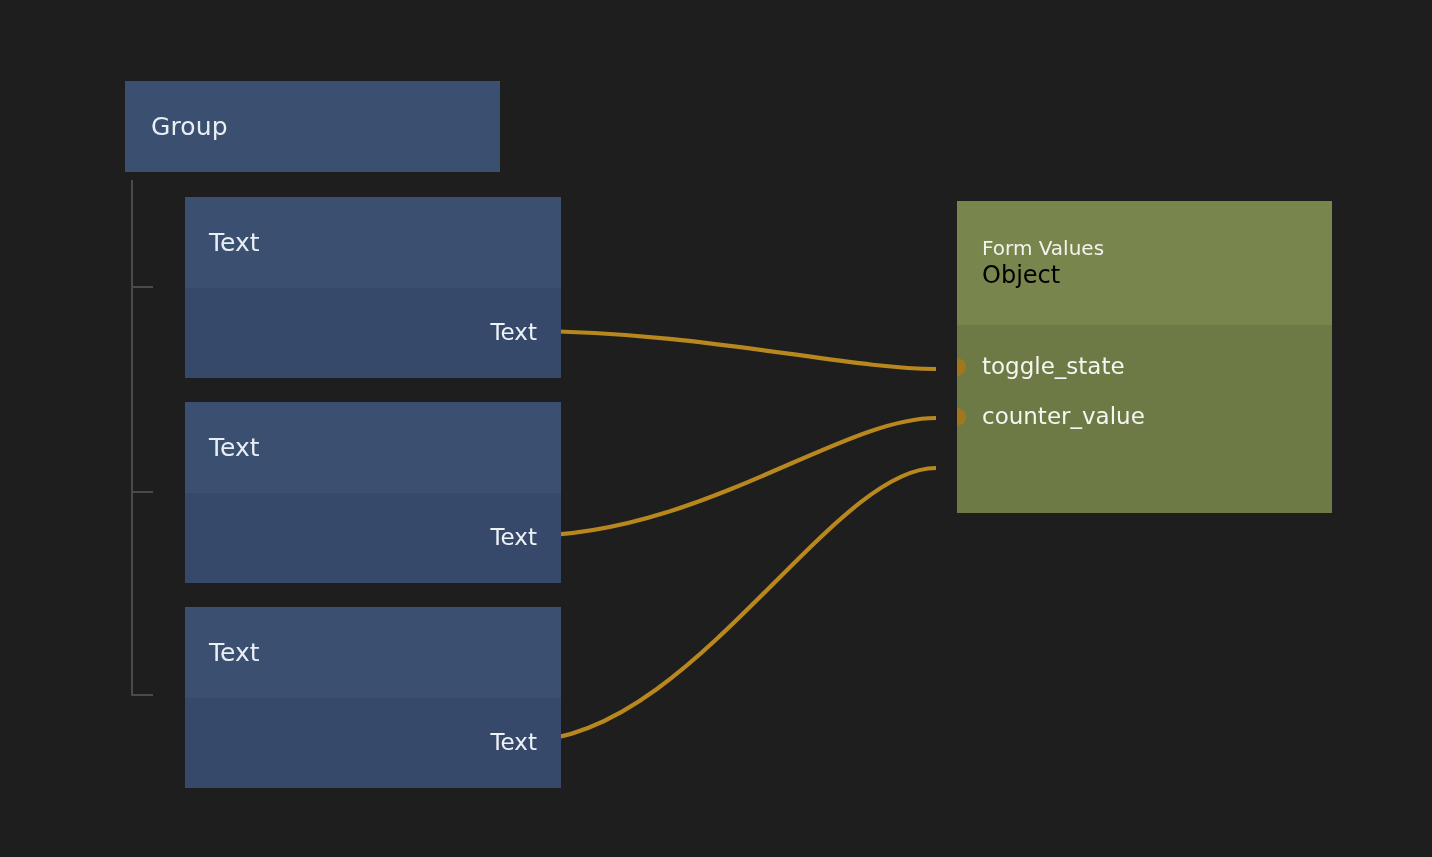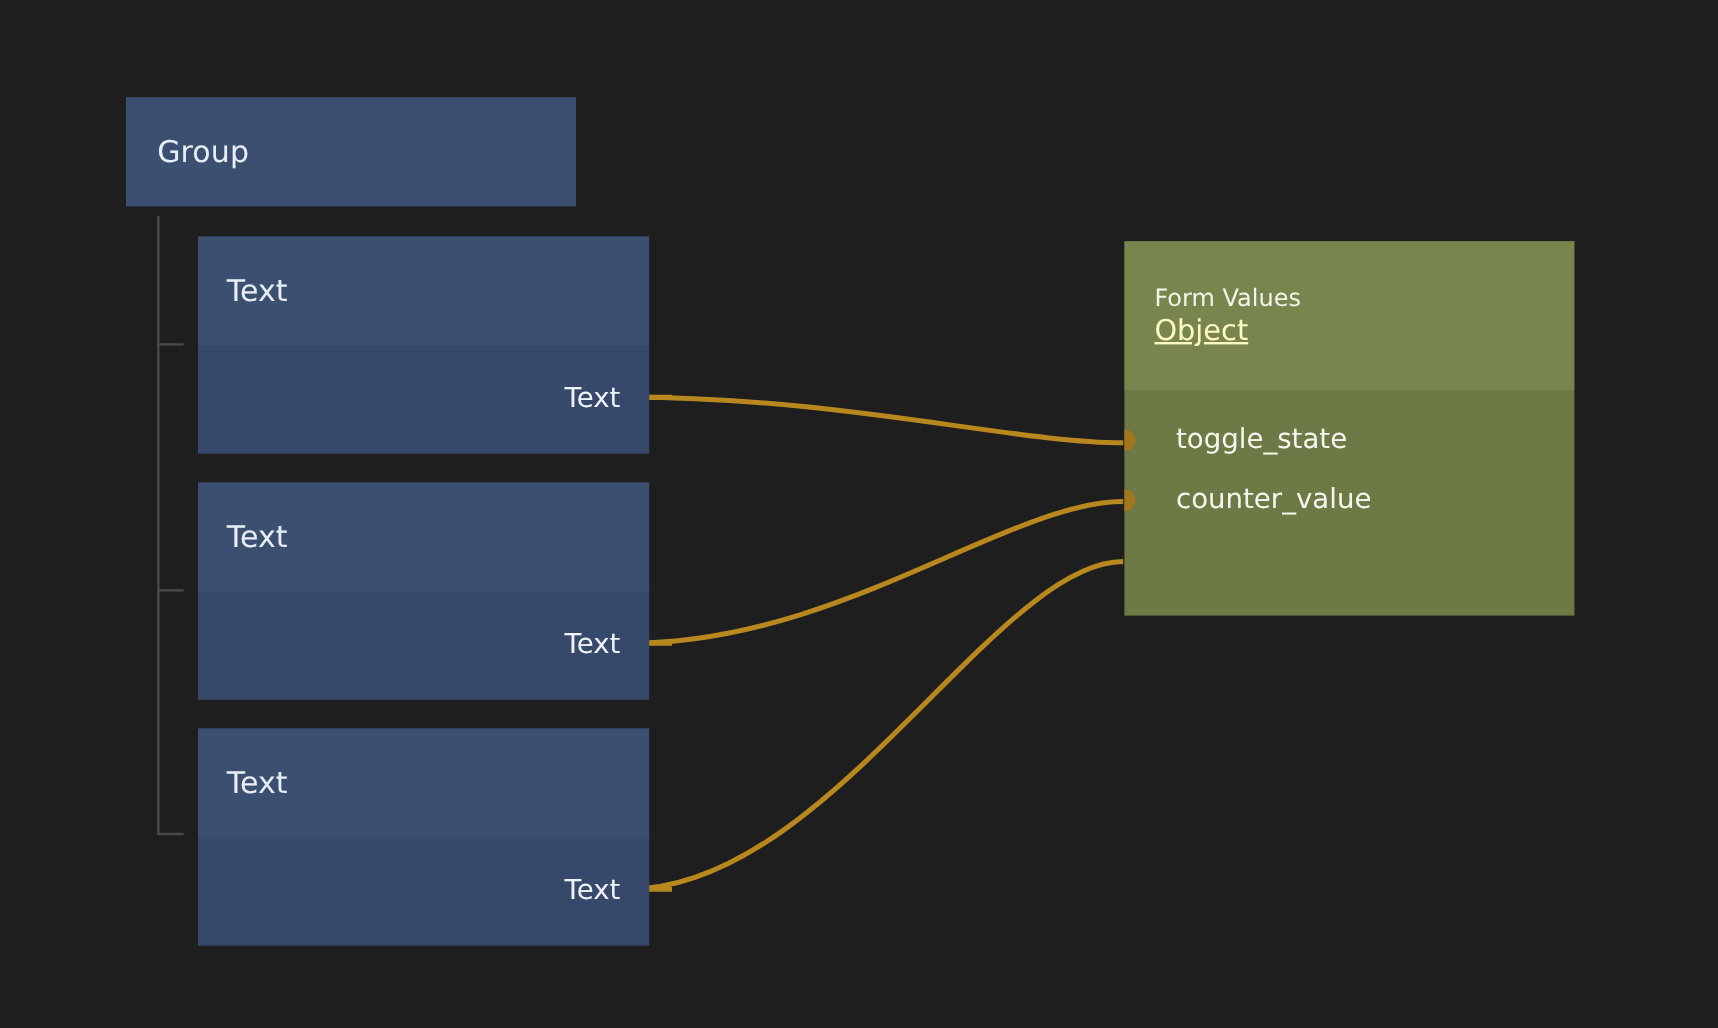--- a/index.html
+++ b/index.html
@@ -30,20 +30,21 @@
     width: 1432px;
     height: 857px;
     pointer-events: none;
   }
 
   
   .node {
     position: absolute;
     box-sizing: border-box;
     overflow: hidden;
+    margin-left: 20px;
   }
   .node-header {
     box-sizing: border-box;
     display: flex;
     flex-direction: column;
     justify-content: center;
   }
   .node-body {
     box-sizing: border-box;
     position: relative;
@@ -136,35 +137,34 @@
     background: #78854c;
     padding: 0 25px;
   }
   .object-title {
     color: #f2f4ee;
     font-size: 20px;
     font-weight: 400;
     line-height: 1.18;
   }
   .object-subtitle {
-    color: #fef9c3;
+    color: #000000;
     font-size: 24px;
     font-weight: 400;
     line-height: 1.18;
-    text-decoration: underline;
   }
   .object-node .node-body {
     height: 188px;
     padding: 17px 0 0 0;
   }
   .port-row {
     display: flex;
     align-items: center;
     height: 50px;
-    padding-left: 43px;
+    padding-left: 25px;
     position: relative;
   }
   .port-label {
     color: #f4f6f0;
     font-size: 23px;
     font-weight: 400;
     line-height: 1.1;
     white-space: nowrap;
   }
   .port-dot {

